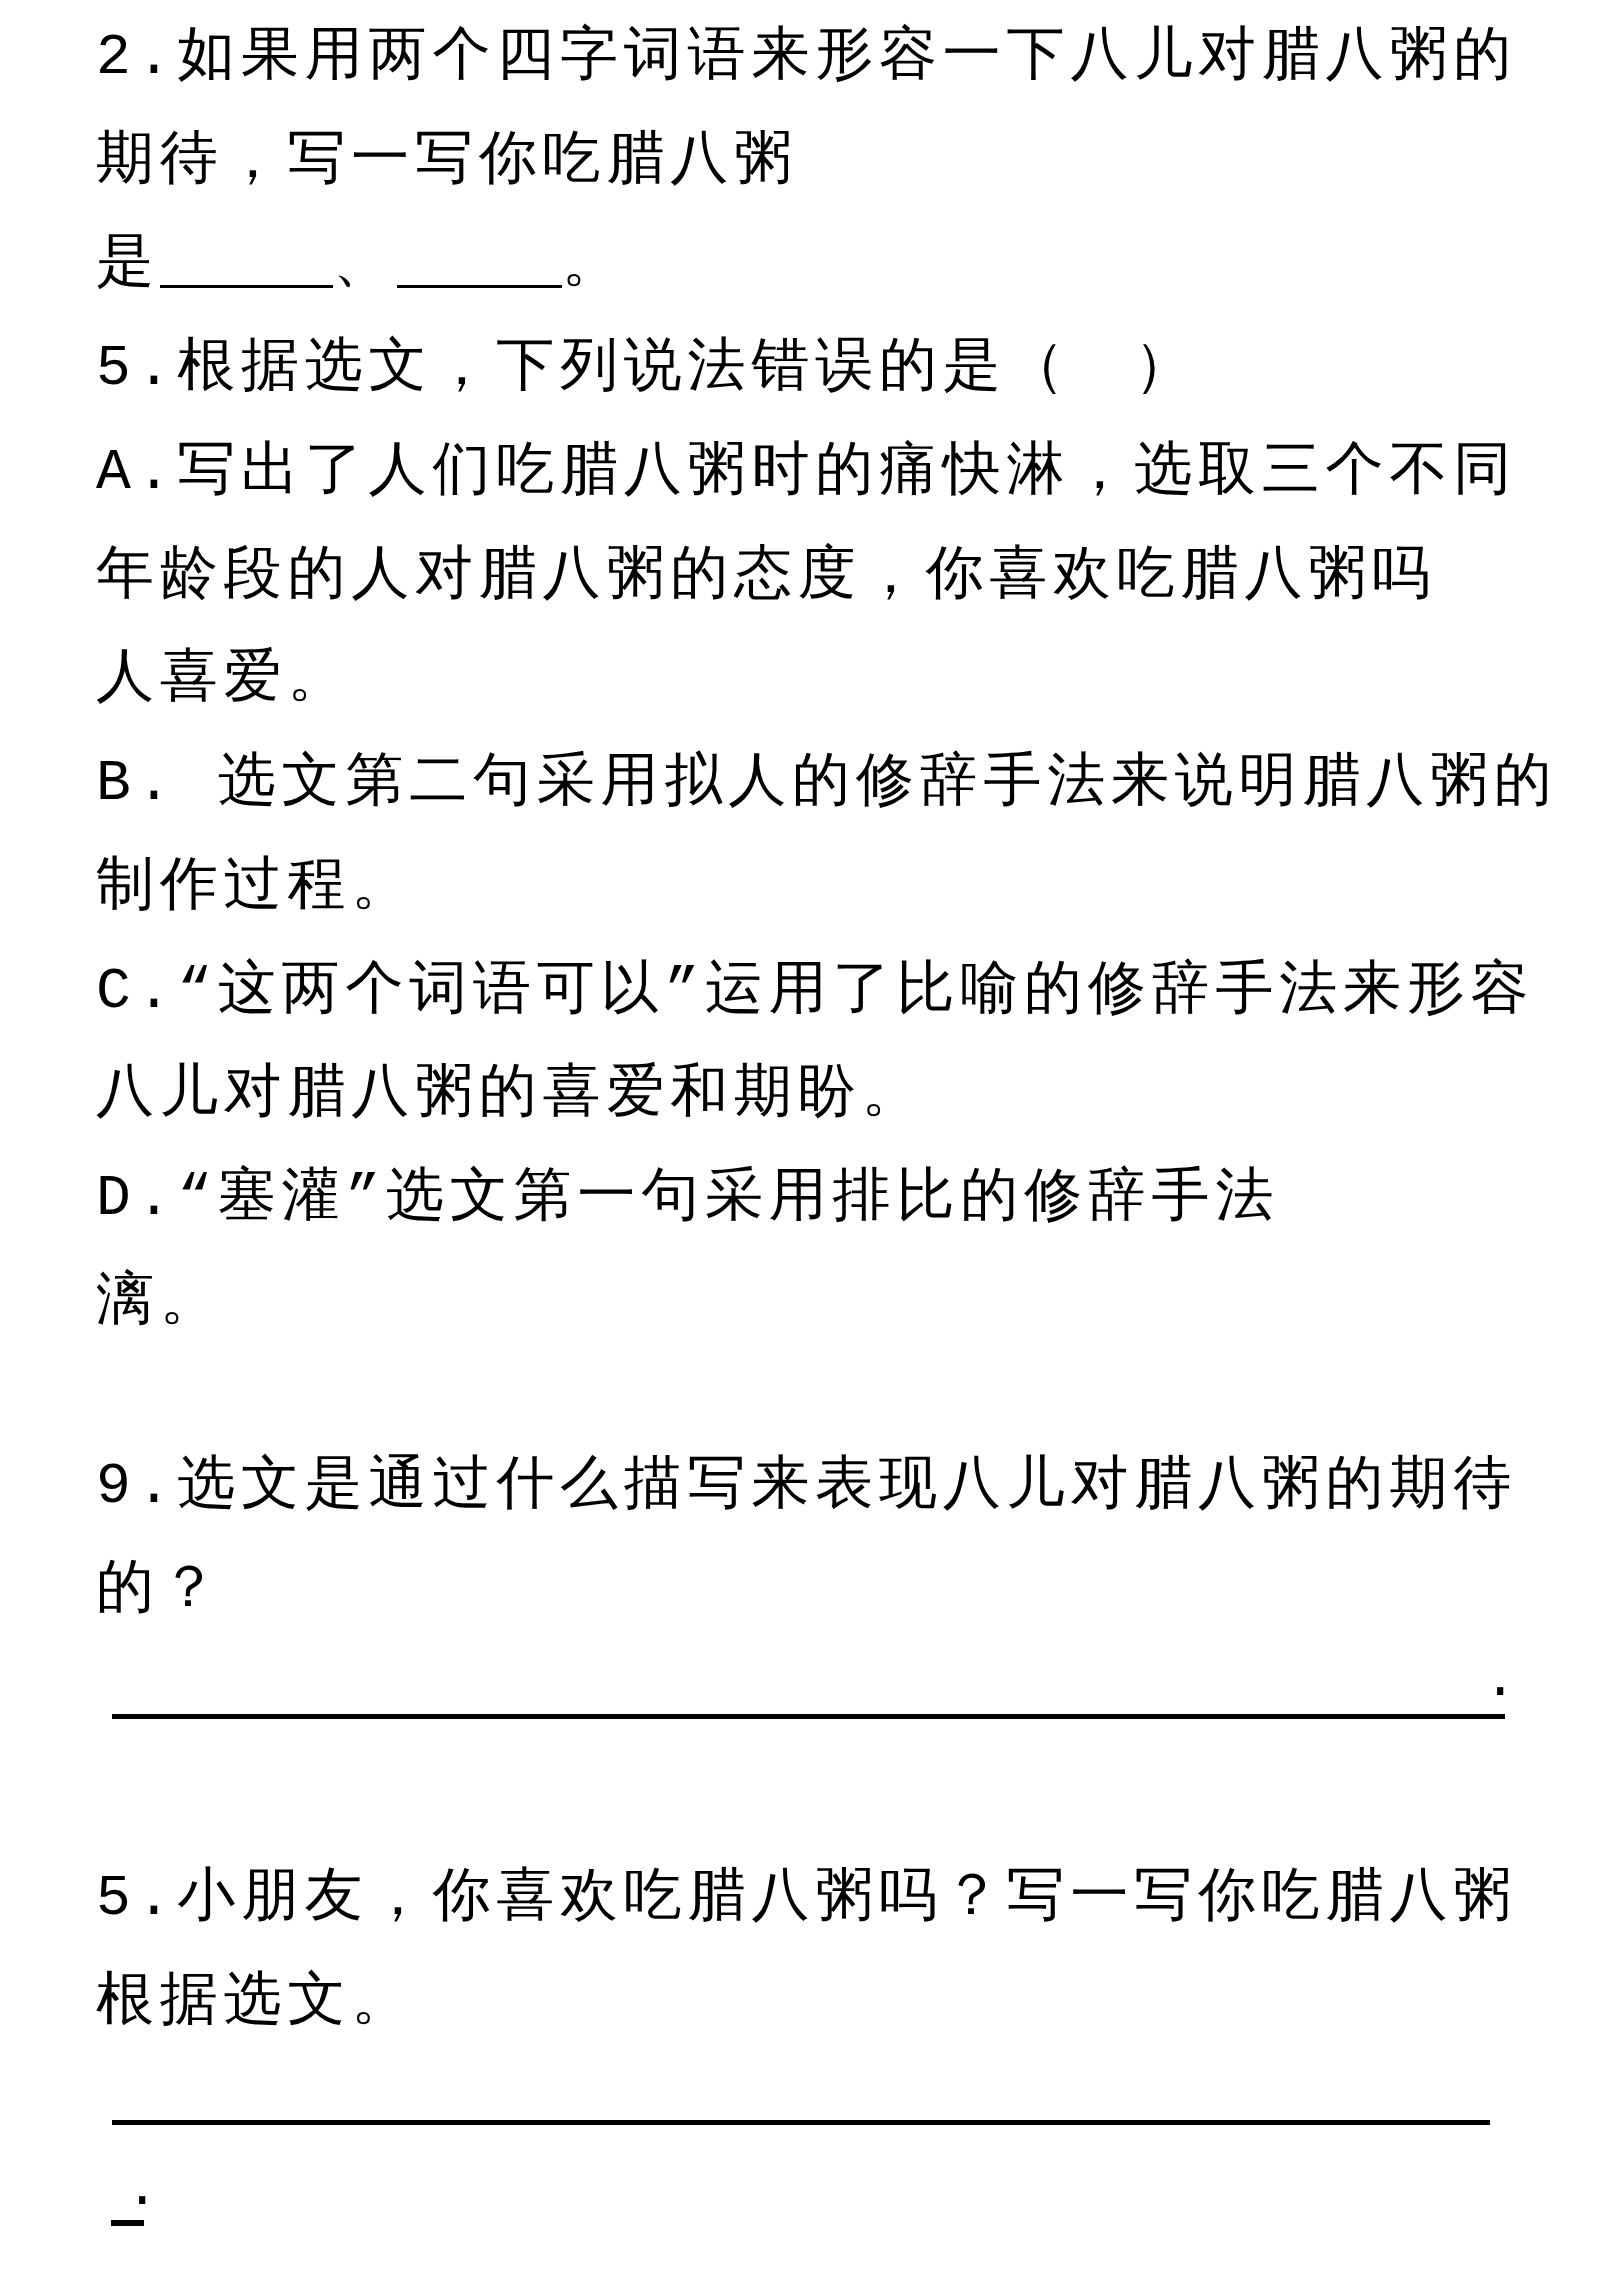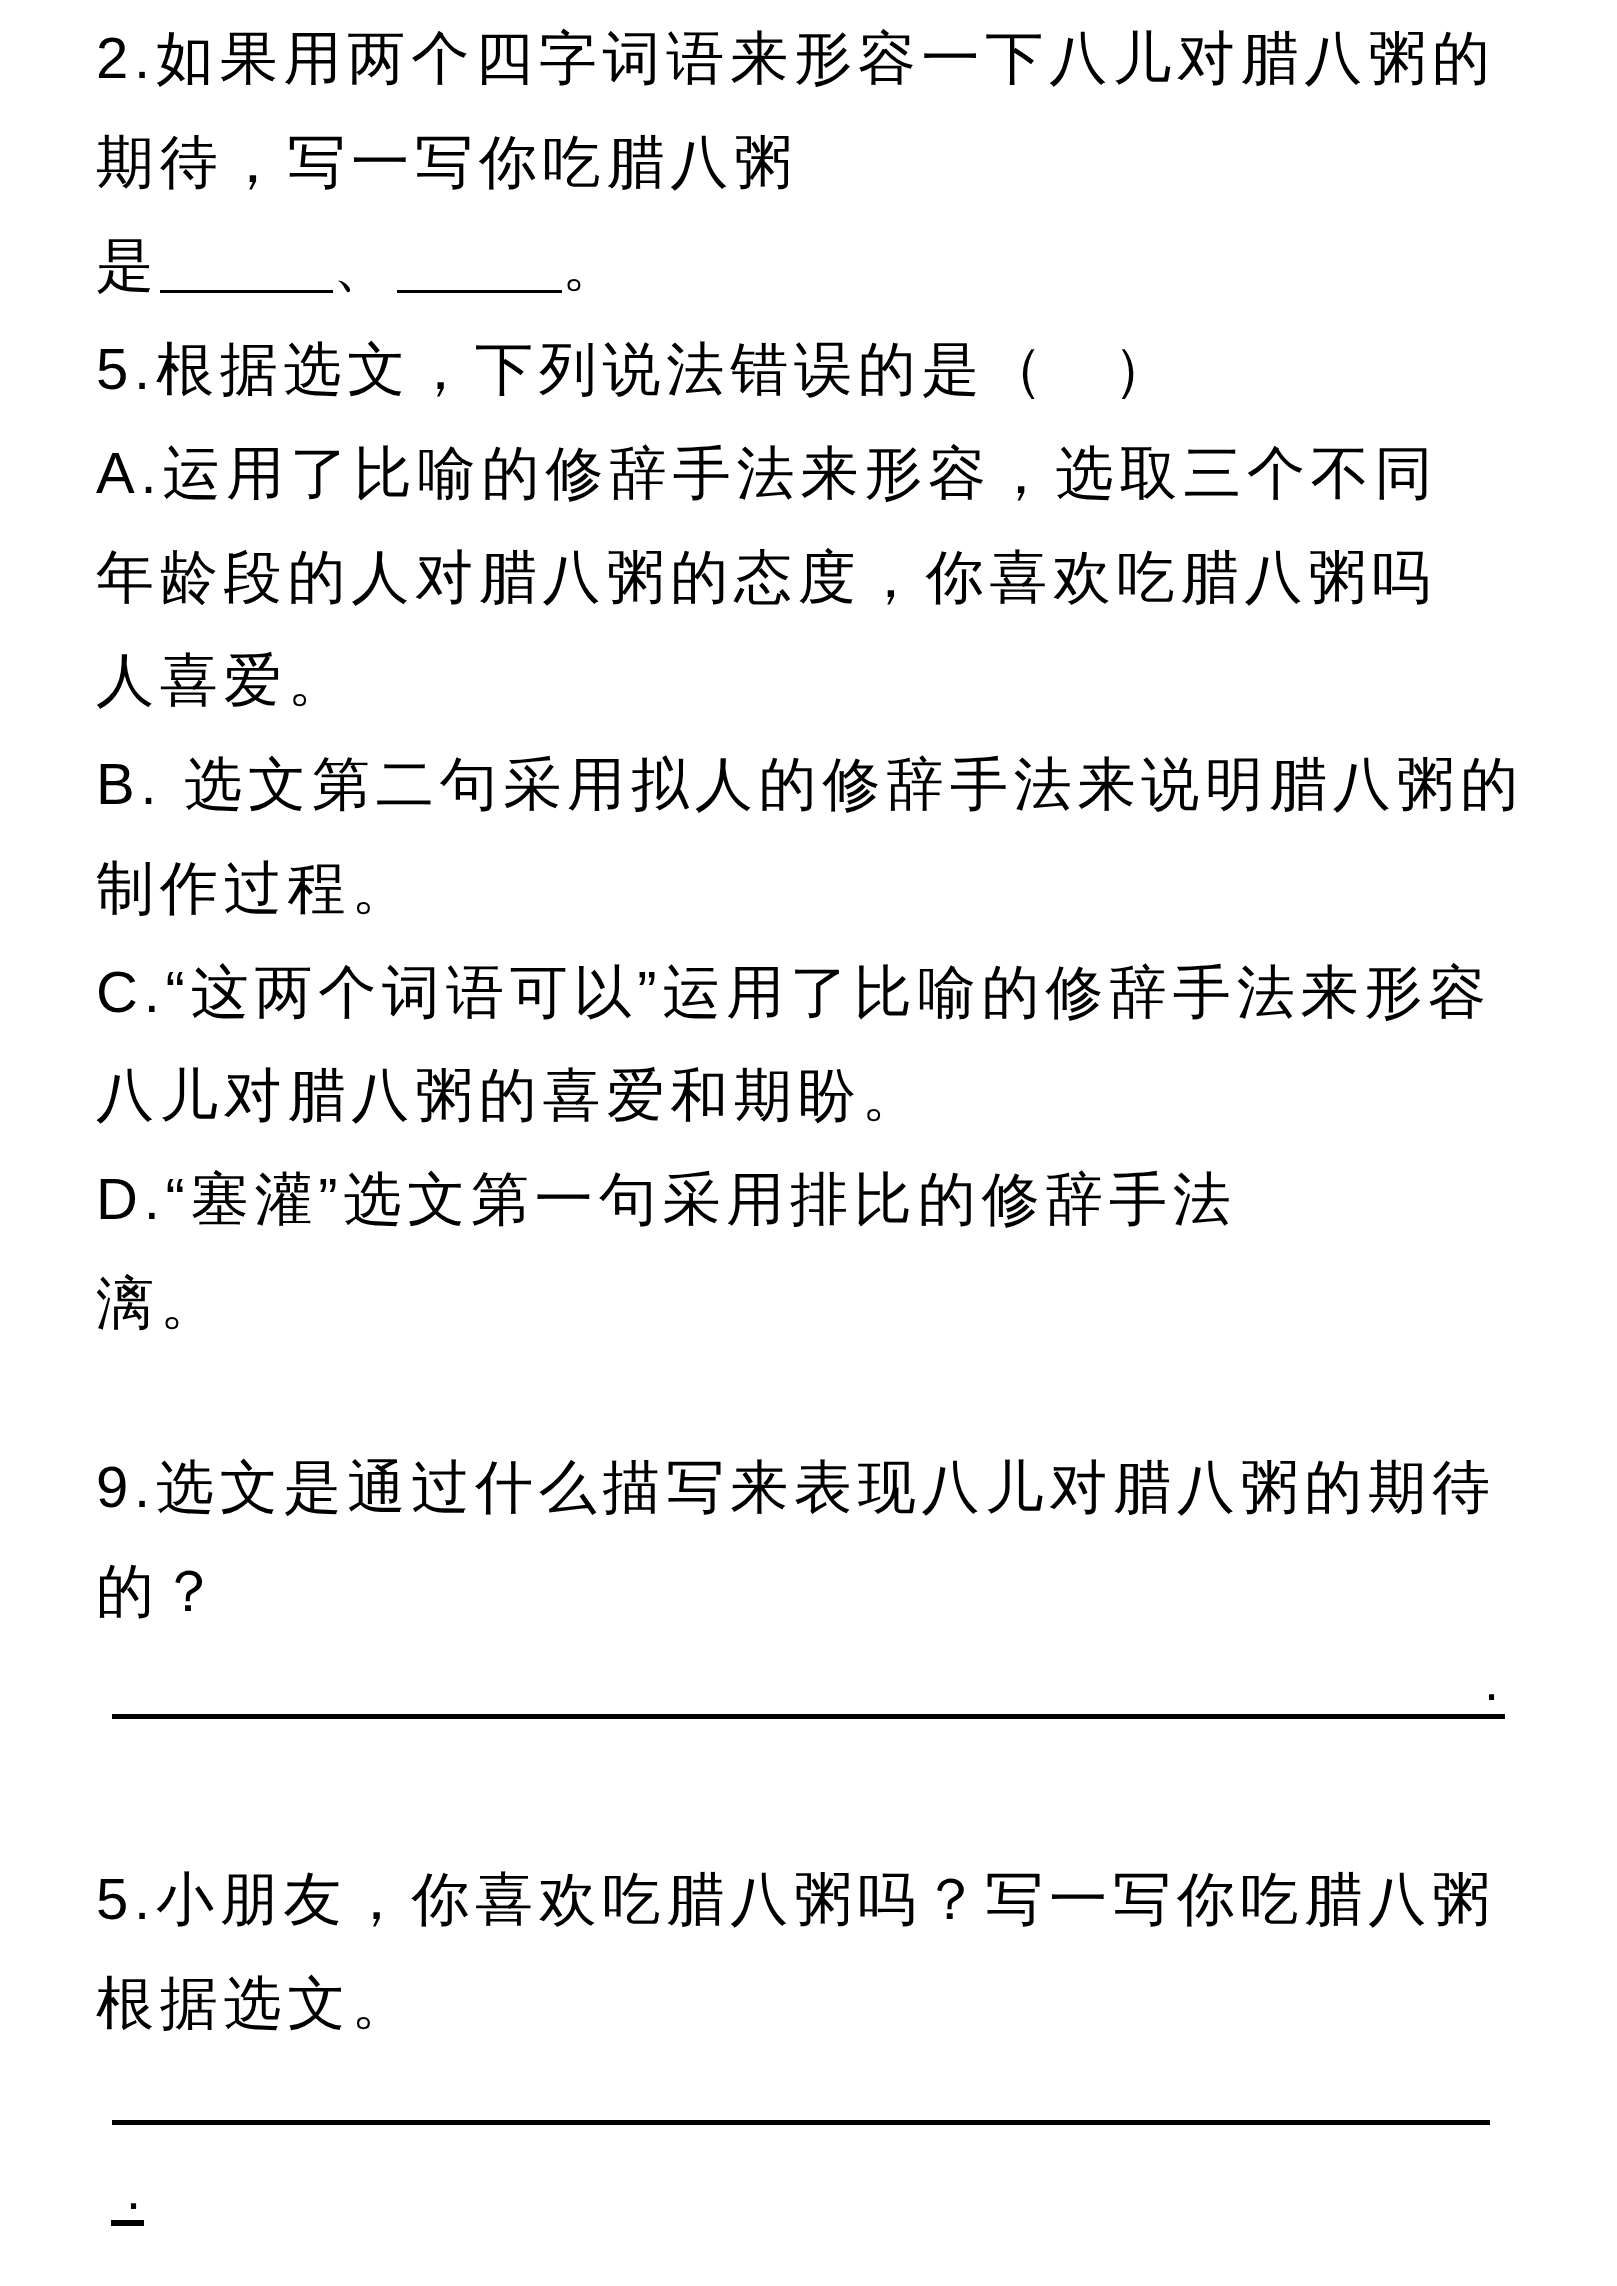--- a/index.html
+++ b/index.html
@@ -2,21 +2,21 @@
 <html><head>
 <meta charset="utf-8">
 <style>
   html, body { margin: 0; padding: 0; background: #ffffff; }
   .page {
     position: relative;
     width: 1580px;
     height: 2286px;
     background: #ffffff;
     color: #000000;
-    font-family: Liberation Sans, sans-serif;
+    font-family: Liberation Mono, monospace;
     overflow: hidden;
   }
   .line {
     position: absolute;
     left: 96px;
     font-size: 58px;
     line-height: 1;
     letter-spacing: 5.8px;
     white-space: nowrap;
     color: #000000;
@@ -51,21 +51,21 @@
 <body>
 
 <div class="page">
 
   <div class="line" style="top:29px">2.如果用两个四字词语来形容一下八儿对腊八粥的</div>
   <div class="line" style="top:133px">期待，写一写你吃腊八粥</div>
   <div class="line" style="top:236px"><span>是</span><span class="blank"></span><span>、</span><span class="blank second"></span><span>。</span></div>
 
   <div class="line" style="top:340px">5.根据选文，下列说法错误的是（　）</div>
 
-  <div class="line" style="top:444px">A.运用了比喻的修辞手法来形容，选取三个不同</div>
+  <div class="line" style="top:444px">A.写出了人们吃腊八粥时的痛快淋，选取三个不同</div>
   <div class="line" style="top:548px">年龄段的人对腊八粥的态度，你喜欢吃腊八粥吗</div>
   <div class="line" style="top:651px">人喜爱。</div>
 
   <div class="line" style="top:755px">B. 选文第二句采用拟人的修辞手法来说明腊八粥的</div>
   <div class="line" style="top:859px">制作过程。</div>
 
   <div class="line" style="top:963px">C.“这两个词语可以”运用了比喻的修辞手法来形容</div>
   <div class="line" style="top:1066px">八儿对腊八粥的喜爱和期盼。</div>
 
   <div class="line" style="top:1170px">D.“塞灌”选文第一句采用排比的修辞手法</div>

